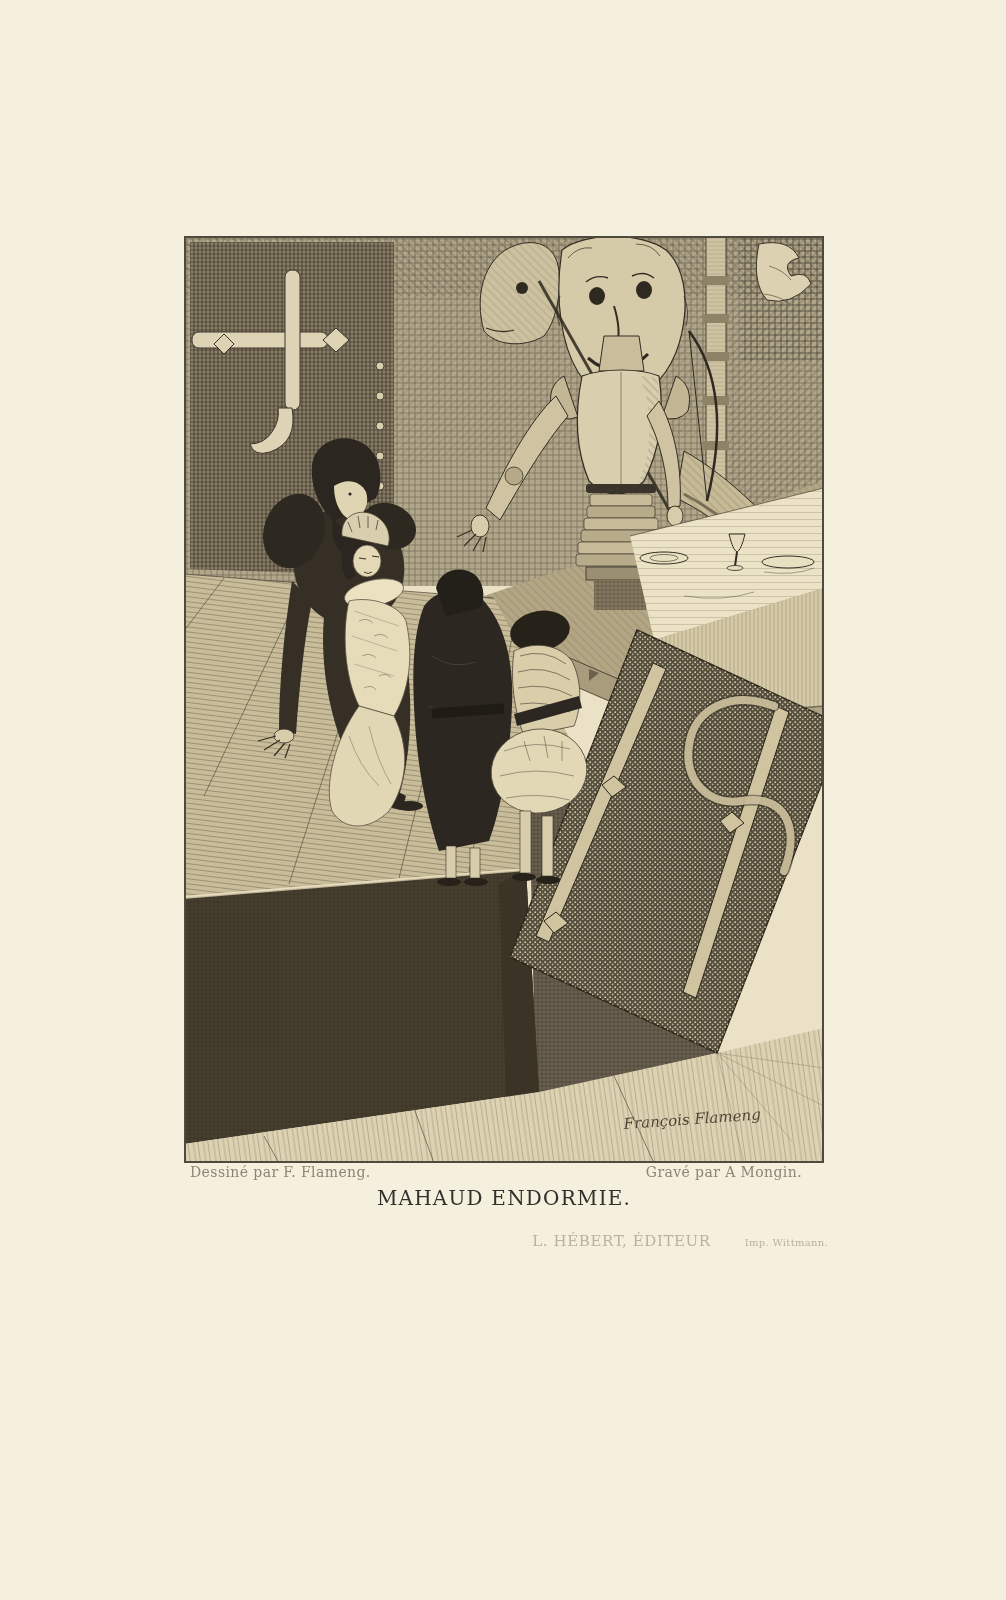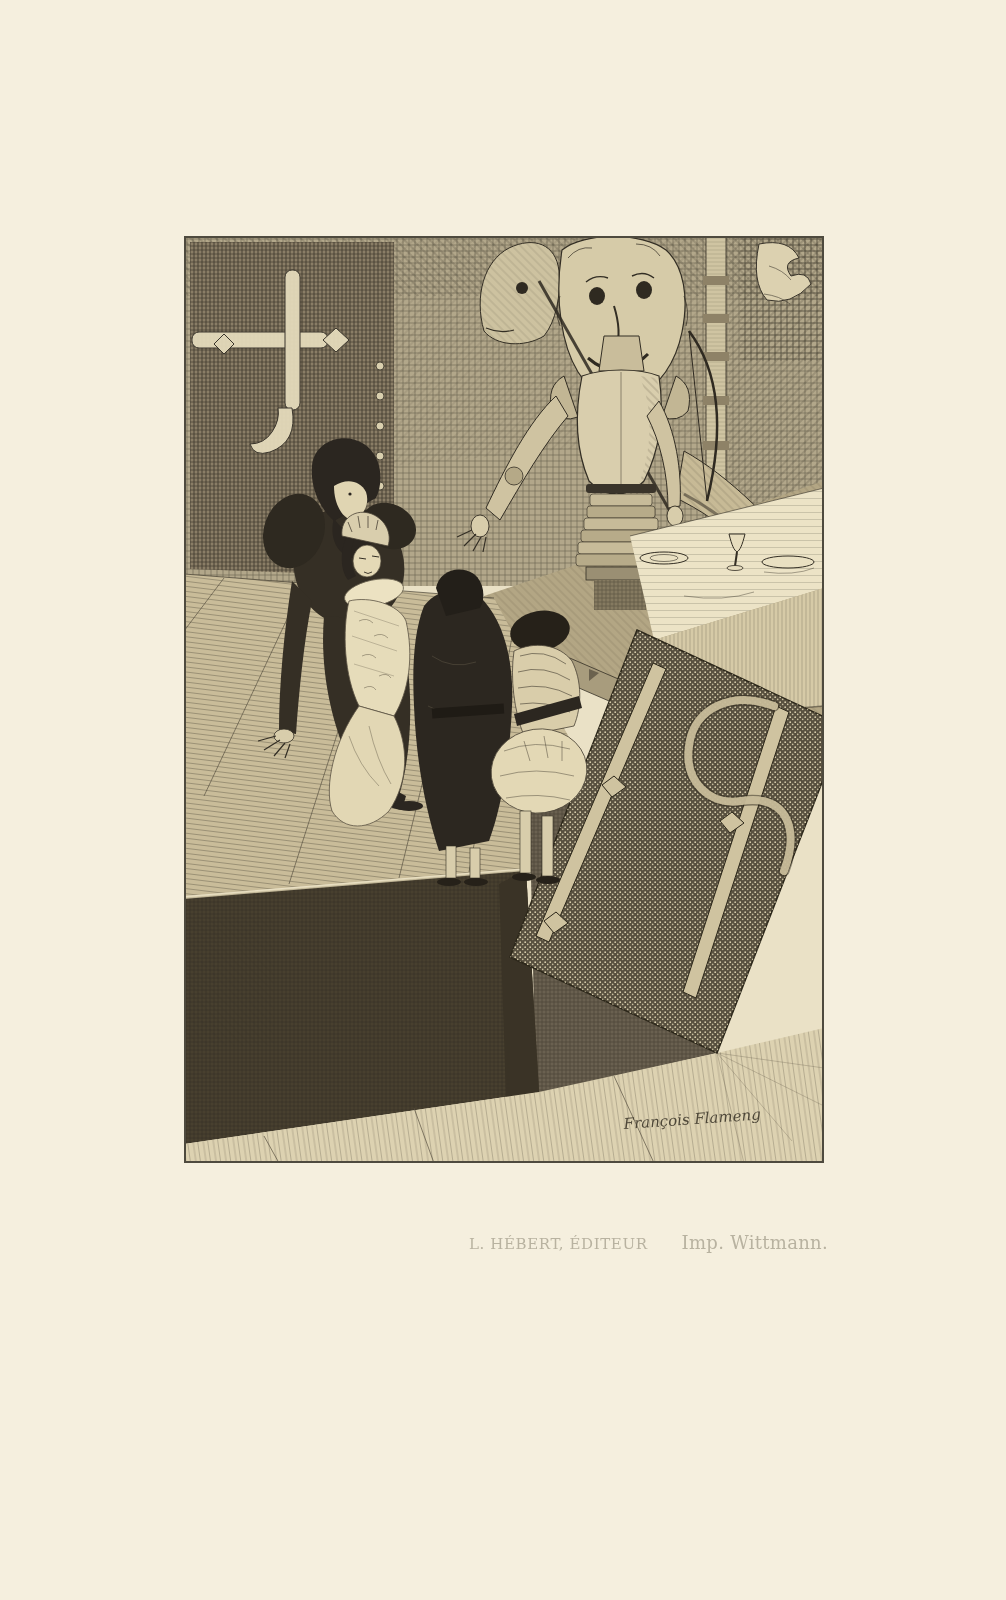--- a/index.html
+++ b/index.html
@@ -23,21 +23,21 @@
     position:absolute;left:184px;top:1186px;width:640px;
     text-align:center;font-size:20px;letter-spacing:1.2px;
     color:#31302b;
   }
   .imprint-row{
     position:absolute;left:184px;top:1232px;width:644px;
     display:flex;justify-content:flex-end;align-items:baseline;gap:34px;
     color:#b8b2a0;
   }
   .imprint-publisher{font-size:15px;letter-spacing:.6px;}
-  .imprint-printer{font-size:18px;letter-spacing:.3px;text-align:right;}
+  .imprint-printer{font-size:10px;letter-spacing:.3px;text-align:right;}
 </style>
 </head>
 <body>
 
 <div class="page">
 
   <div class="plate">
     <svg viewBox="0 0 640 927" xmlns="http://www.w3.org/2000/svg">
       <defs>
         <pattern id="ph" width="4" height="4" patternUnits="userSpaceOnUse">
@@ -326,20 +326,25 @@
         <ellipse cx="340" cy="641" rx="12" ry="4" fill="#262119"></ellipse>
         <ellipse cx="364" cy="644" rx="12" ry="4" fill="#262119"></ellipse>
       </g>
 
       <text x="440" y="893" transform="rotate(-4 440 893)" font-family="DejaVu Serif, serif" font-style="italic" font-size="15" fill="#3f392c" opacity=".9">François Flameng</text>
 
       <rect x="1" y="1" width="638" height="925" fill="none" stroke="#4e4a3e" stroke-width="2"></rect>
     </svg>
   </div>
 
-
+  <div class="caption-row">
+    <span class="caption-left">Dessiné par F. Flameng.</span>
+    <span class="caption-right">Gravé par A Mongin.</span>
+  </div>
+
+  <div class="print-title">MAHAUD ENDORMIE.</div>
 
   <div class="imprint-row">
     <span class="imprint-publisher">L. HÉBERT, ÉDITEUR</span>
     <span class="imprint-printer">Imp. Wittmann.</span>
   </div>
 
 </div>
 
 </body></html>

